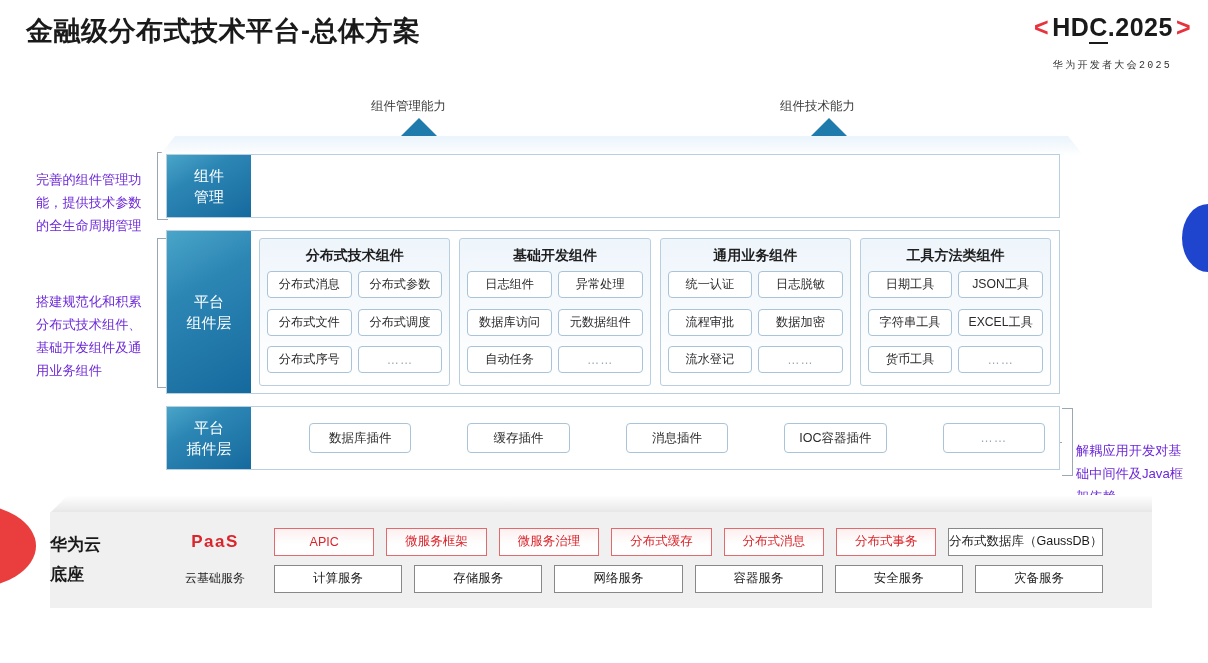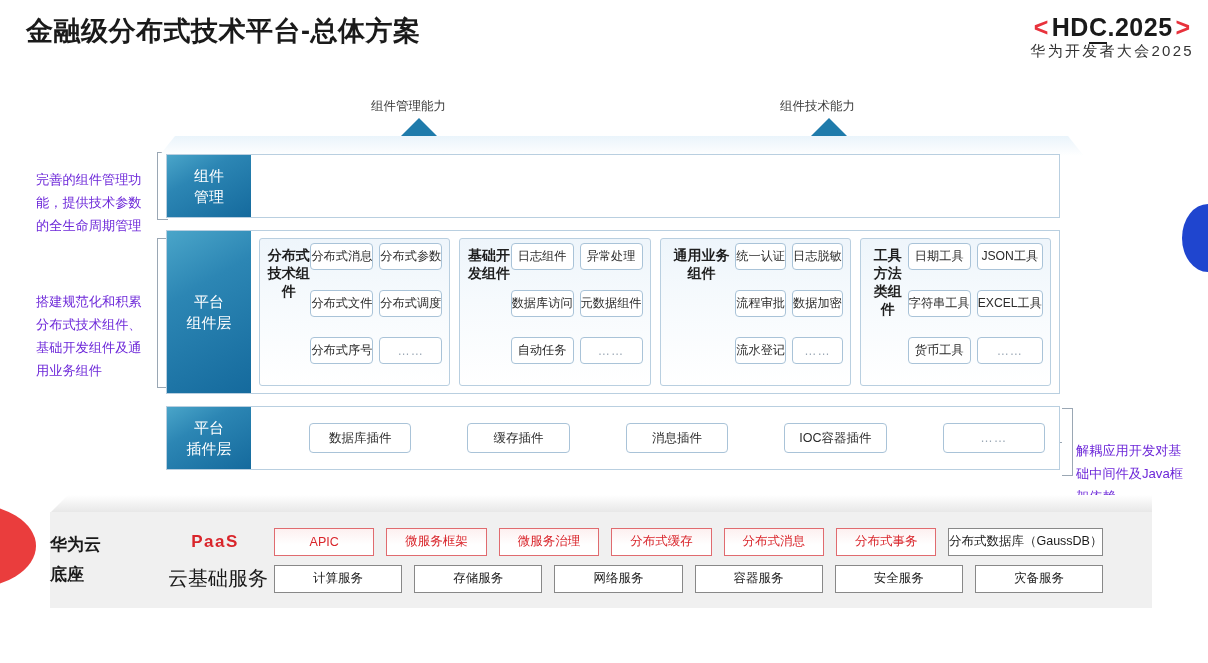--- a/index.html
+++ b/index.html
@@ -11,21 +11,21 @@
 
   
   #page-title{
     position:absolute;left:26px;top:13px;
     font-size:27px;font-weight:bold;color:#1a1a1a;letter-spacing:.5px;
   }
   #hdc-logo{position:absolute;right:14px;top:13px;text-align:center;}
   .hdc-main{font-size:25px;font-weight:bold;color:#1a1a1a;letter-spacing:.5px;white-space:nowrap;}
   .hdc-main .brk{color:#e8323c;font-weight:bold;padding:0 3px;}
   .hdc-main .uC{border-bottom:2px solid #1a1a1a;padding-bottom:1px;}
-  .hdc-sub{font-size:15px;color:#333;letter-spacing:2.3px;margin-top:0;}
+  .hdc-sub{font-size:10px;color:#333;letter-spacing:2.3px;margin-top:16px;font-family:Liberation Mono, monospace;}
 
   
   #deco-red{
     position:absolute;left:-34px;top:503px;width:70px;height:86px;
     background:#ea3d3d;
     border-radius:0 100% 100% 0 / 0 50% 50% 0;
   }
   #deco-blue{
     position:absolute;right:0px;top:204px;width:26px;height:68px;
     background:#1f45cf;
@@ -109,21 +109,21 @@
     position:absolute;left:166px;top:230px;width:892px;height:162px;
     background:#ffffff;border:1px solid #b9cfe0;display:flex;
   }
   #row-platform .row-label{width:84px;}
   #platform-groups{
     flex:1 1 auto;display:flex;gap:9px;padding:7px 8px;box-sizing:border-box;
   }
   .group{
     flex:1 1 0;min-width:0;border:1px solid #b9cfe0;border-radius:3px;
     background:linear-gradient(to bottom,#eef5fb 0%,#f6fafd 42%,#ffffff 100%);
-    display:flex;flex-direction:row;padding:4px 7px 6px;box-sizing:border-box;
+    display:flex;flex-direction:column;padding:4px 7px 6px;box-sizing:border-box;
   }
   .group-title{
     font-size:14px;font-weight:bold;color:#1f1f1f;text-align:center;
     padding:4px 0 6px;
   }
   .group-grid{flex:1 1 auto;display:grid;grid-template-columns:1fr 1fr;gap:5px 6px;}
   .group-grid .chip{height:27px;font-size:12.2px;}
 
   
   #base-slab-top{
@@ -142,21 +142,21 @@
   #base-title{
     flex:0 0 auto;width:118px;text-align:left;
     font-size:17px;font-weight:bold;color:#1a1a1a;line-height:30px;
   }
   #base-rows{flex:1 1 auto;display:flex;flex-direction:column;gap:9px;padding-right:49px;}
   .base-row{display:flex;align-items:center;gap:12px;}
   .base-row-label{
     flex:0 0 auto;width:94px;text-align:center;white-space:nowrap;
   }
   #paas-label{font-size:17px;font-weight:bold;color:#d9252b;letter-spacing:1.5px;}
-  #cloud-label{font-size:20px;color:#1a1a1a;}
+  #cloud-label{font-size:12px;color:#1a1a1a;}
   .base-chip{
     flex:1 1 0;min-width:0;height:28px;box-sizing:border-box;
     display:flex;align-items:center;justify-content:center;
     font-size:12.5px;white-space:nowrap;background:#ffffff;
   }
   .base-chip.red{
     border:1.4px solid #e06b6f;color:#d9252b;
     background:linear-gradient(to bottom,#fdf0f0,#ffffff 60%);
   }
   .base-chip.gray{border:1.4px solid #888888;color:#1a1a1a;}

